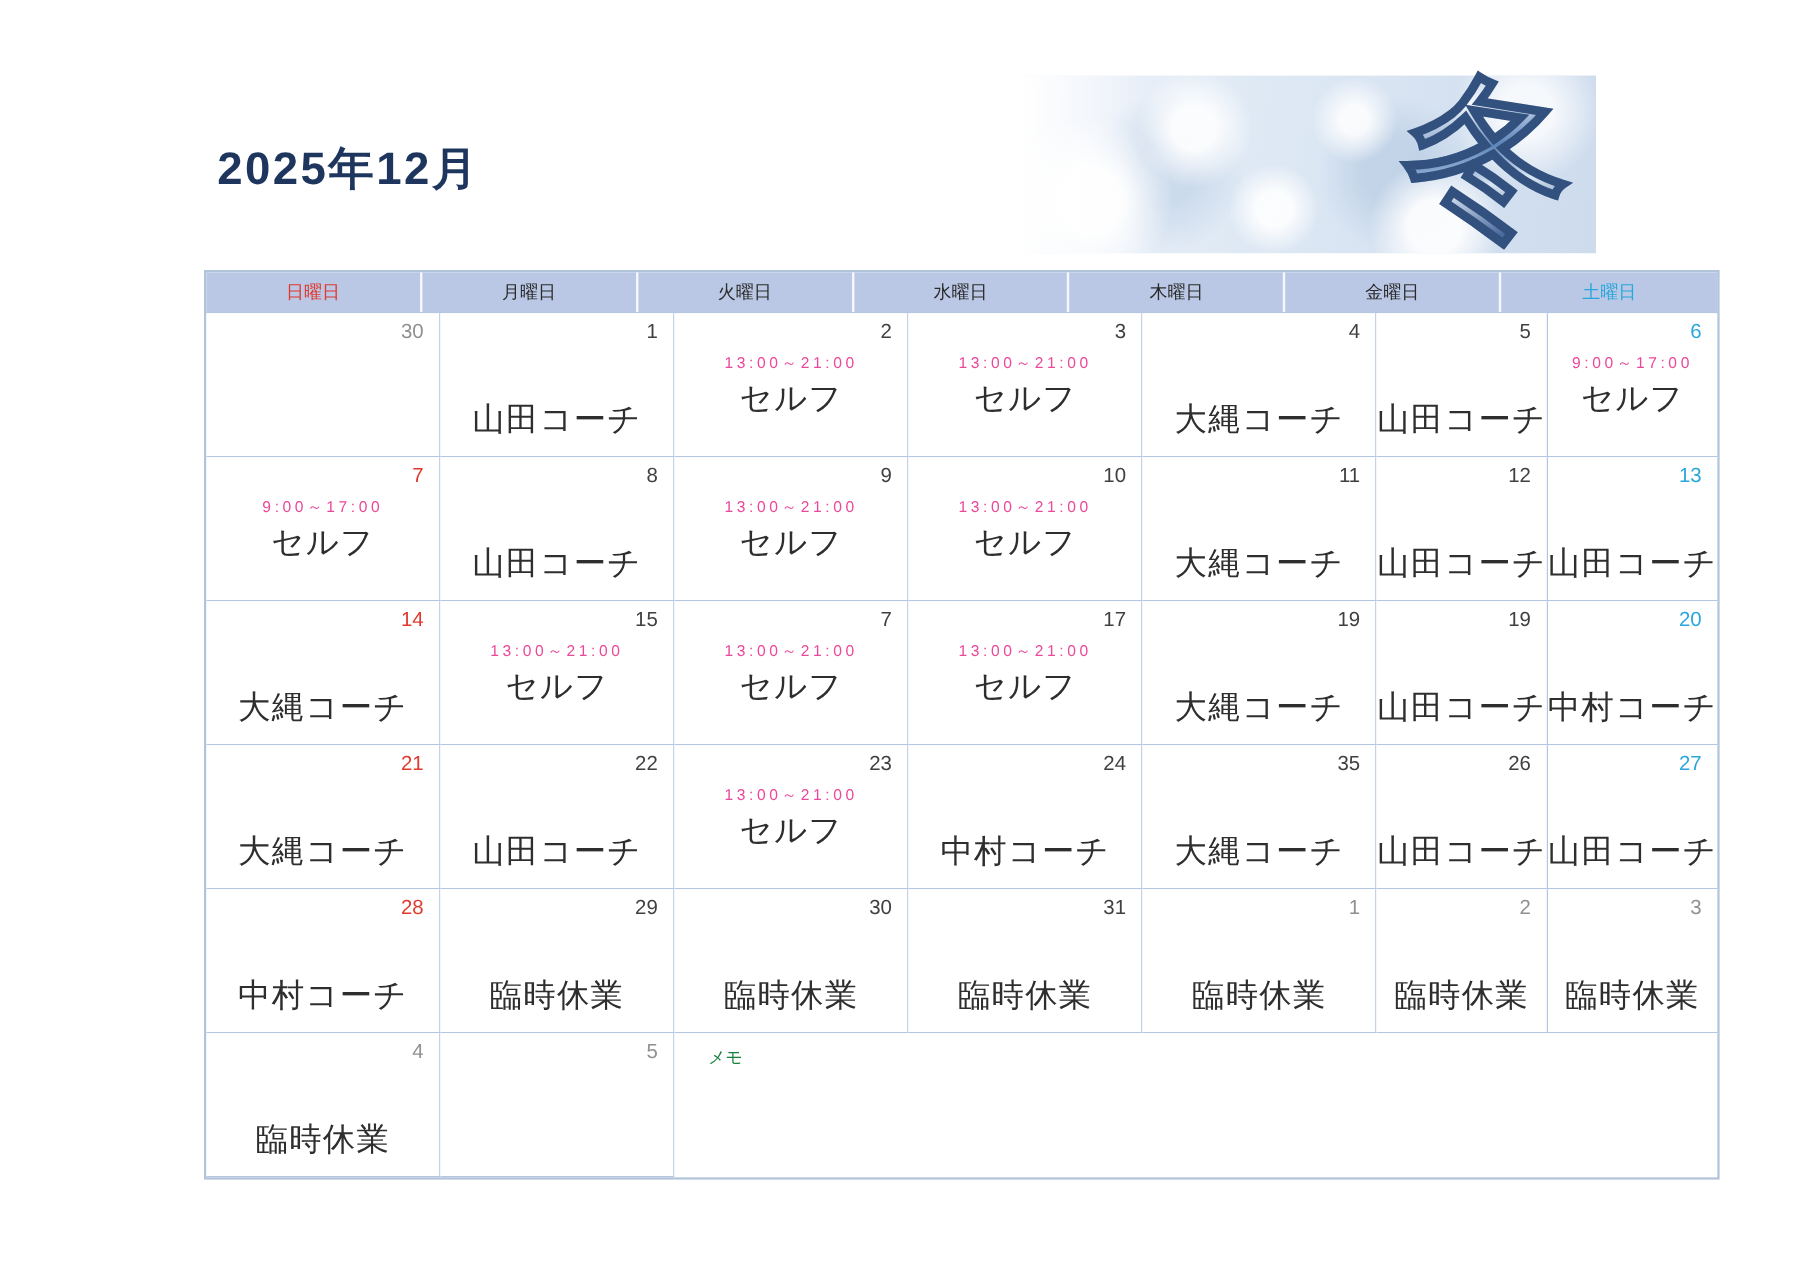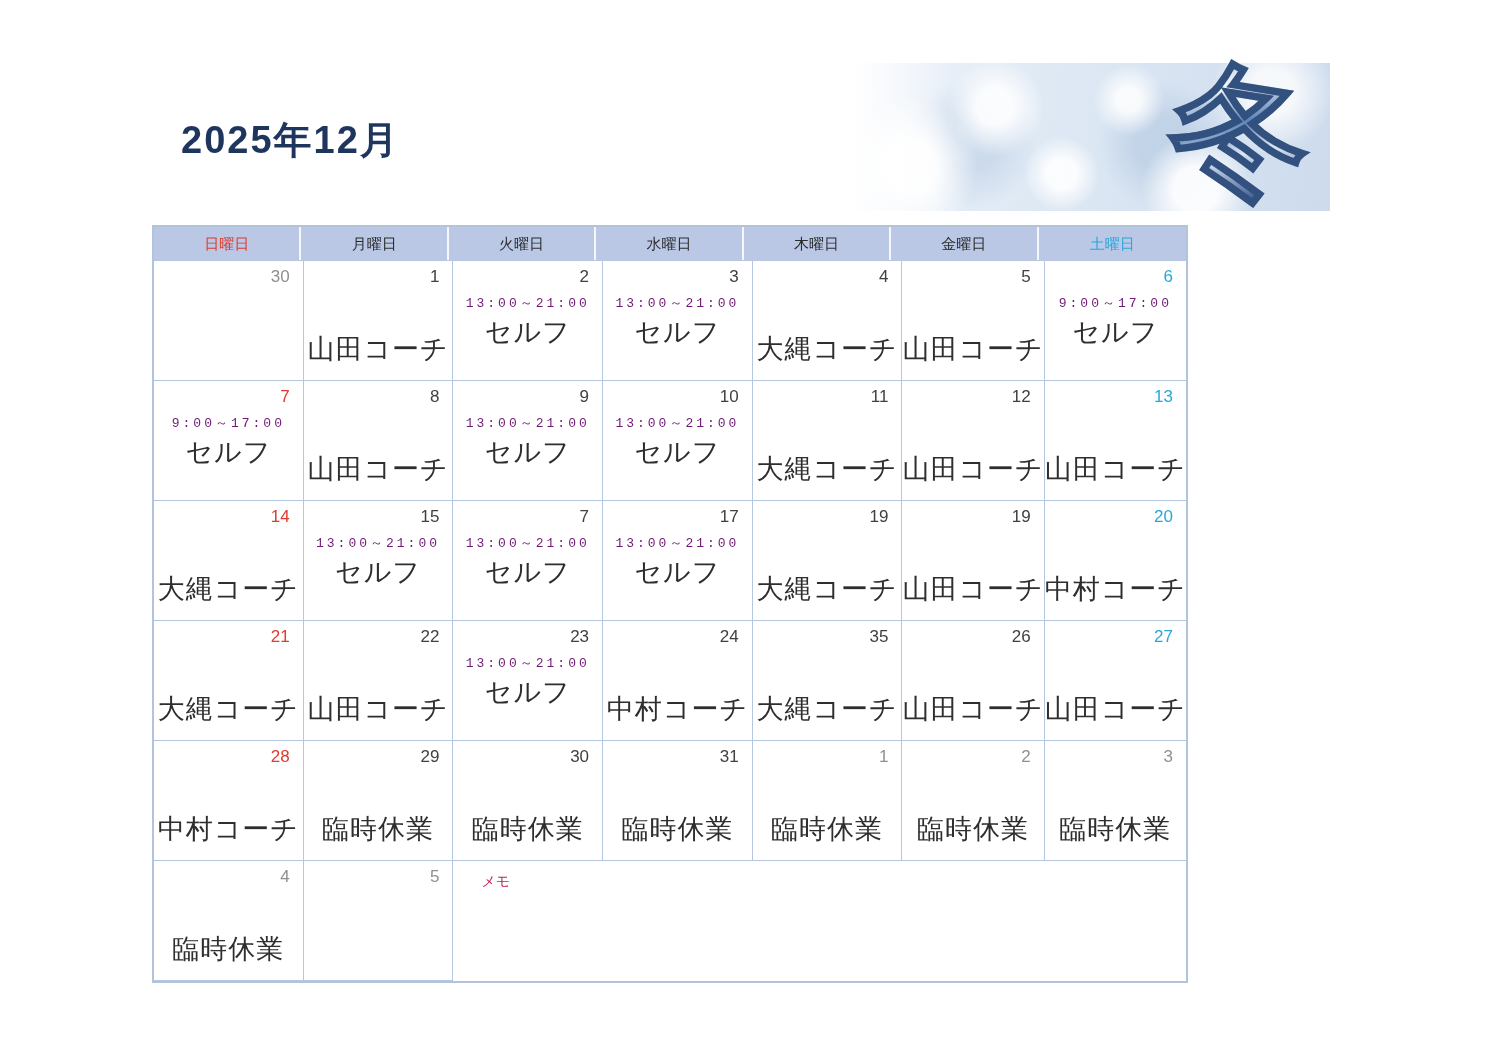--- a/index.html
+++ b/index.html
@@ -34,21 +34,21 @@
     position:absolute;right:18px;top:-6px;
     font-size:140px;line-height:148px;font-weight:bold;
     transform:rotate(9deg);
     background:linear-gradient(160deg,#89a9d1 0%,#f4f8fd 25%,#5d85b9 45%,#dbe7f4 62%,#49699c 85%,#9db9da 100%);
     -webkit-background-clip:text;background-clip:text;
     color:transparent;
     -webkit-text-stroke:3px #33517e;
   }
   
   .calendar{
-    position:absolute;left:152px;top:225px;width:1036px;
+    position:absolute;left:170px;top:225px;width:1263px;
     border:2px solid #b2c4da;
     box-sizing:border-box;
   }
   .cal-header{
     display:grid;grid-template-columns:repeat(7,1fr);
     background:#bac8e6;
     border-bottom:1px solid #b5c7e0;
   }
   .hcell{
     height:33px;line-height:33px;text-align:center;
@@ -74,39 +74,39 @@
   .day{
     position:absolute;top:6px;right:13px;
     font-size:17px;color:#404040;
   }
   .day.red{color:#e0392e;}
   .day.blue{color:#2aa7da;}
   .day.grey{color:#909090;}
   .content{padding-top:68px;text-align:center;}
   .content.with-time{padding-top:33px;}
   .time{
-    font-family:Liberation Mono, monospace;
-    font-size:13px;letter-spacing:3px;color:#701a75;
+    font-family:Liberation Sans, sans-serif;
+    font-size:13px;letter-spacing:3px;color:#ec4899;
     white-space:nowrap;
   }
   .staff{
     font-size:27px;color:#2e2e2e;letter-spacing:1px;
     margin-top:2px;
   }
   .memo-cell{
     grid-column:3 / 8;
     position:relative;
     border-right:none;
     border-bottom:none;
     background:#ffffff;
   }
   .memo-label{
     position:absolute;top:12px;left:28px;
     font-family:"DejaVu Sans Mono",monospace;
-    font-size:14px;color:#be185d;
+    font-size:14px;color:#15803d;
   }
   .memo-content{
     text-align:center;
     padding-top:44px;
     font-size:46px;color:#2e2e2e;letter-spacing:2px;
   }
 </style>
 </head>
 <body>
 

